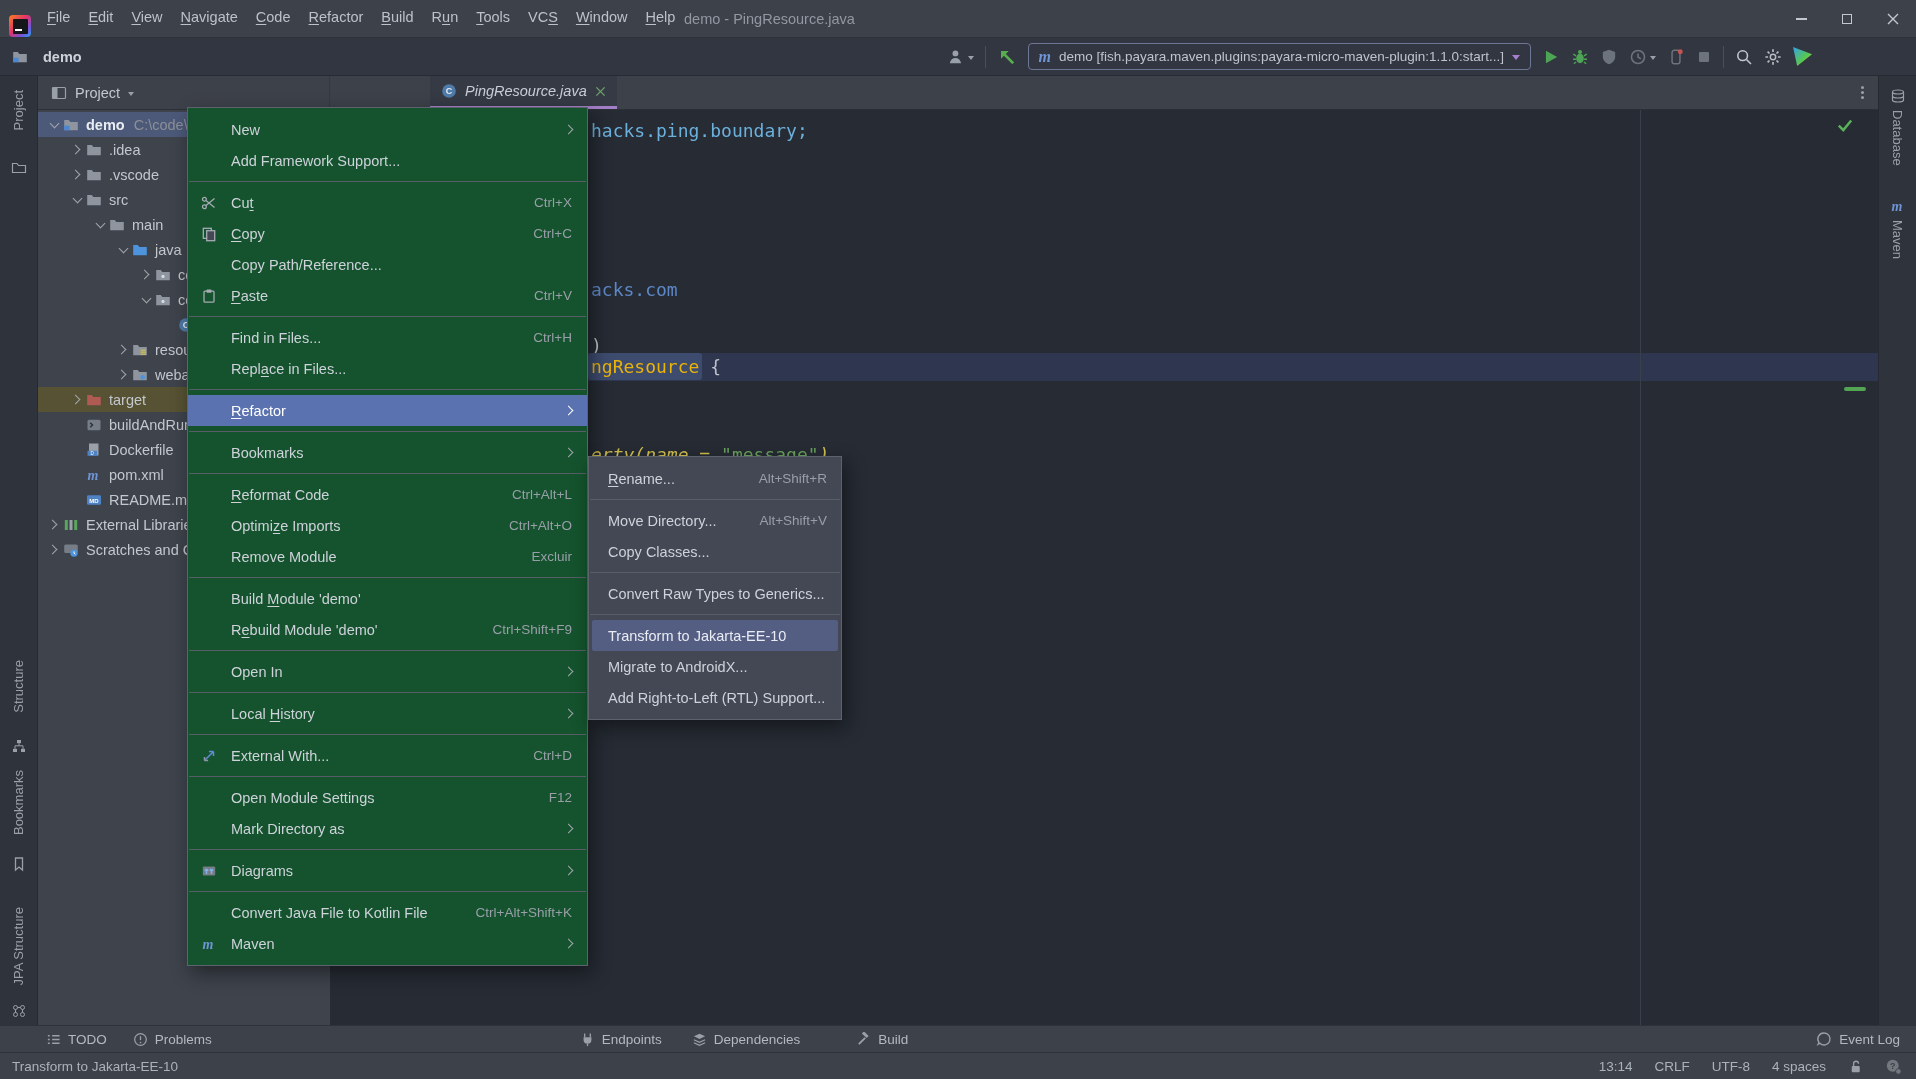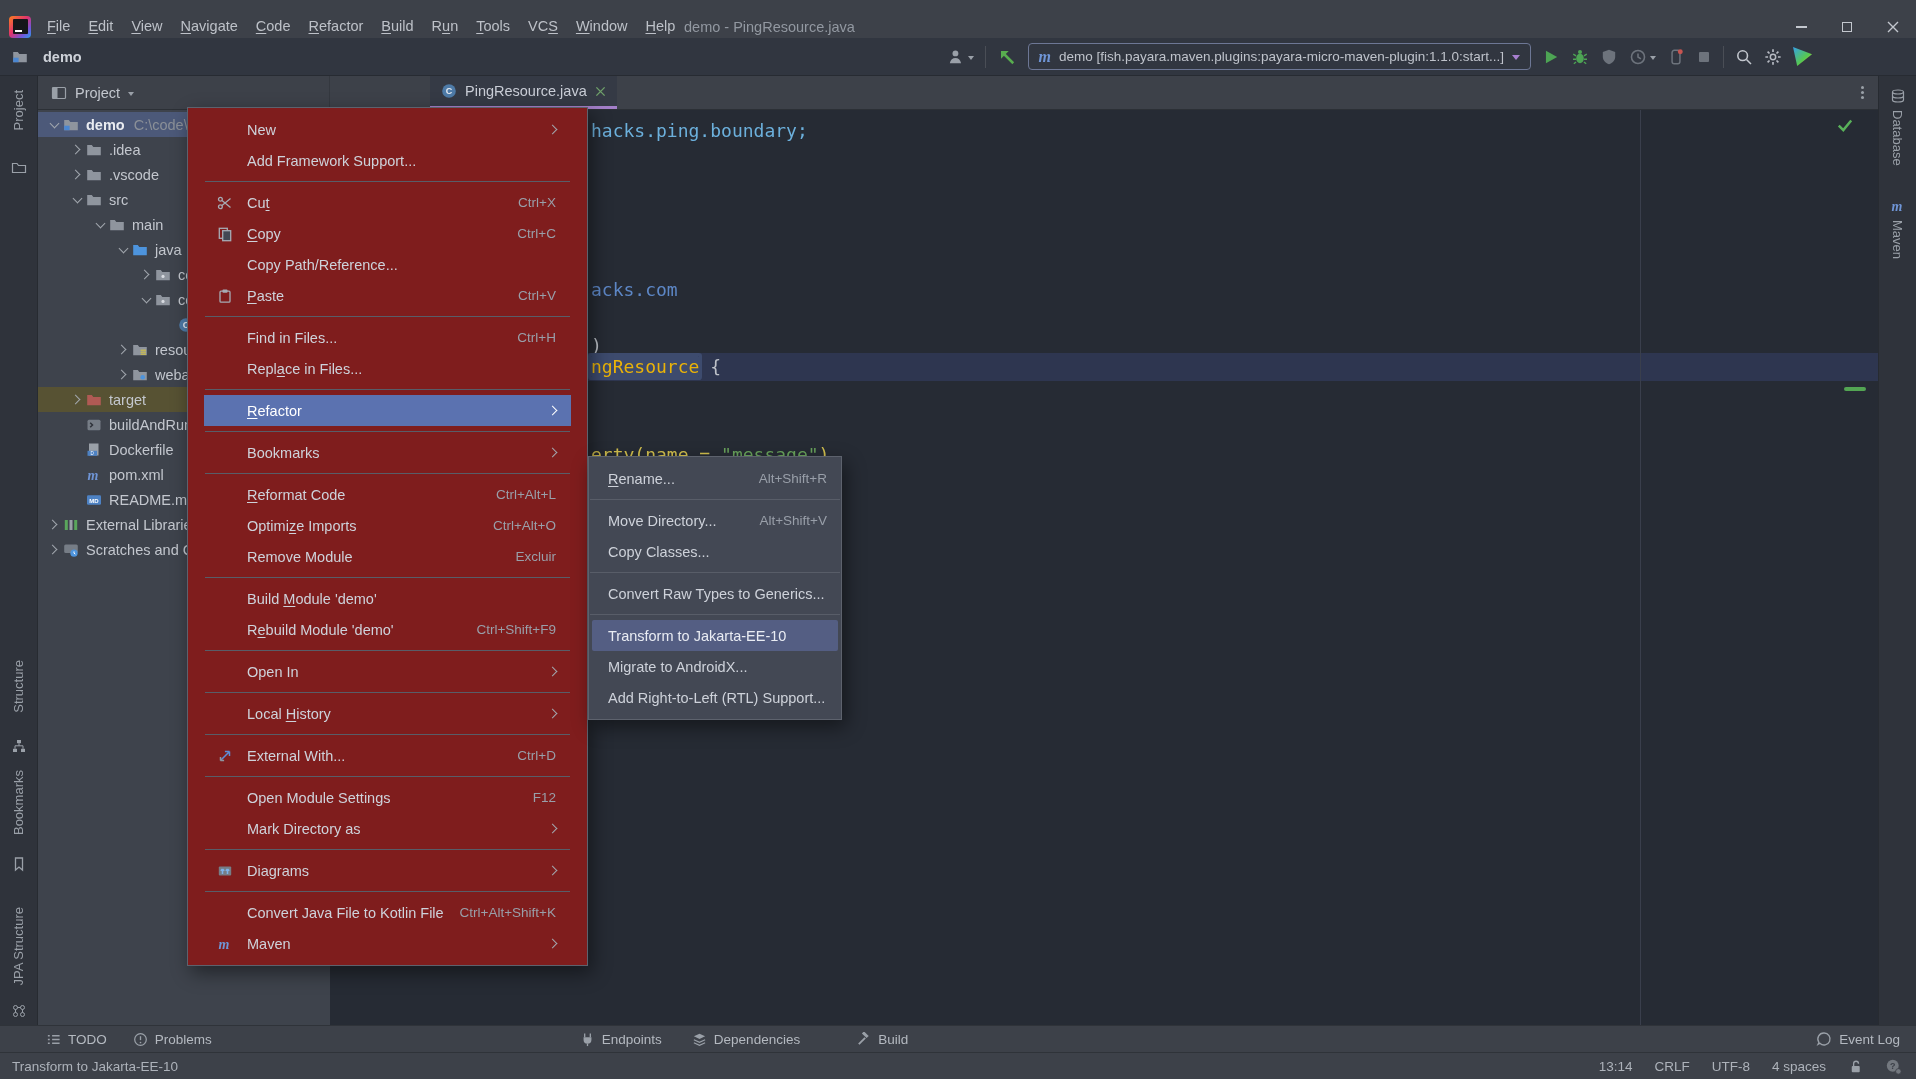--- a/index.html
+++ b/index.html
@@ -3,21 +3,21 @@
 <meta charset="utf-8">
 <style>
 *{box-sizing:border-box}
 html,body{margin:0;padding:0;background:#1d1f23}
 .win{position:relative;width:1916px;height:1079px;background:#3d4149;overflow:hidden;
   font-family:"Liberation Sans",sans-serif;color:#bdc1c8;font-size:14px}
 svg{display:block}
 u{text-decoration:underline;text-underline-offset:2px}
 
 
-.titlebar{position:absolute;top:8px;left:0;right:0;height:38px;background:#3d4149;border-bottom:1px solid #2f333a;display:flex;align-items:center;z-index:6}
+.titlebar{position:absolute;top:0;left:0;right:0;height:38px;background:#3d4149;border-bottom:1px solid #2f333a;display:flex;align-items:flex-end;z-index:6}
 .applogo{width:22px;height:22px;margin:0 7px 0 9px;border-radius:4px;flex:none;position:relative;
   background:linear-gradient(135deg,#fc801d,#e0326e 45%,#7256d8 75%,#2a9df0)}
 .applogo::after{content:"";position:absolute;inset:3.5px;background:#15161a;border-radius:1px}
 .applogo::before{content:"";position:absolute;left:6px;bottom:6px;width:7px;height:2px;background:#fff;z-index:1}
 .mbar{display:flex;height:38px}
 .mbi{padding:0 9px;line-height:37px;color:#bdc1c8;font-size:14.5px;cursor:default}
 .wtitle{position:absolute;left:684px;top:0;line-height:38px;color:#9298a1;font-size:14.5px}
 .wbtns{position:absolute;right:0;top:0;height:38px;display:flex}
 .wb{width:46px;height:38px;display:flex;align-items:center;justify-content:center}
 .ic-min{width:11px;height:1.5px;background:#c3c7ce}
@@ -32,21 +32,21 @@
 .mletter{font-family:"Liberation Serif",serif;font-style:italic;font-weight:bold;font-size:16px;color:#6f95d6;line-height:1}
 .caret{width:0;height:0;border:4px solid transparent;border-top:5px solid #9aa0a8;margin-top:5px}
 .caret.purple{border-top-color:#a87fd0}
 .caret.sm{border-width:3.5px;border-top-width:4.5px}
 .ibtn{display:flex;align-items:center}
 .logo3{width:19px;height:19px;background:linear-gradient(135deg,#35a0e8,#57c84f 60%,#e8d44d);clip-path:polygon(0 0,100% 38%,22% 100%)}
 
 
 .tabrow{position:absolute;top:76px;left:38px;right:38px;height:34px;background:#3d4149;border-bottom:1px solid #2c3036;display:flex;z-index:4}
 .pph{width:292px;flex:none;display:flex;align-items:center;gap:8px;padding-left:13px;border-right:1px solid #34383f;color:#c3c7ce;font-size:14.5px}
-.tab{margin-left:100px;display:flex;align-items:center;gap:8px;padding:0 11px;background:#353a45;border-bottom:3px solid #a47fc9;color:#c9cdd6;font-size:14.5px}
+.tab{margin-left:100px;display:flex;align-items:center;gap:8px;padding:0 11px;background:#353a45;border-bottom:3px solid #a47fc9;font-style:italic;color:#c9cdd6;font-size:14.5px}
 .dots{width:3px;height:3px;border-radius:50%;background:#9aa0a8;box-shadow:0 5px 0 #9aa0a8,0 10px 0 #9aa0a8;margin:-10px 14px 0 auto;align-self:center}
 
 
 .lstripe{position:absolute;left:0;top:76px;bottom:54px;width:38px;background:#2f333b;border-right:1px solid #272b31;z-index:3}
 .rstripe{position:absolute;right:0;top:76px;bottom:54px;width:38px;background:#2f333b;border-left:1px solid #272b31;z-index:3}
 .vlab{position:absolute;left:11px;writing-mode:vertical-rl;color:#9aa0a8;font-size:13px;white-space:nowrap}
 .vlab.up{transform:rotate(180deg)}
 .sico{position:absolute;left:11px}
 
 
@@ -59,28 +59,28 @@
 .ch{width:7px;height:7px;border-right:1.5px solid #a2a7ae;border-bottom:1.5px solid #a2a7ae;transform:rotate(-45deg);margin-left:-3px}
 .ch.d{transform:rotate(45deg);margin:-3px 0 0 0}
 .ticon{width:16px;height:16px;margin-right:7px;flex:none}
 .tlbl.b{font-weight:bold;color:#e9ecf1}
 .tpath{color:#8b9098;margin-left:9px}
 
 
 .editor{position:absolute;left:330px;right:38px;top:110px;bottom:54px;background:#262b34;z-index:0}
 .cline{position:absolute;left:0;right:0;top:243px;height:28px;background:#2e3650}
 .code{position:absolute;left:261px;margin:0;font-family:"DejaVu Sans Mono",monospace;font-size:18px;line-height:28px;white-space:pre}
-.c-blue{color:#6cb0dc}.c-link{color:#5d87c6}.c-plain{color:#bdc1c8}.c-yellow{color:#d3c04e}.c-green{color:#69a35c}.it{}
+.c-blue{color:#6cb0dc}.c-link{color:#5d87c6}.c-plain{color:#bdc1c8}.c-yellow{color:#d3c04e}.c-green{color:#69a35c}.it{font-style:italic}
 .tok{color:#eab308;background:#3d4b6e;box-shadow:0 0 0 3px #3d4b6e;border-radius:1px}
 .guide{position:absolute;left:1310px;top:0;bottom:0;width:1px;background:#3a3f4c}
 .okc{position:absolute;left:1506px;top:6px}
 .gdash{position:absolute;left:1514px;top:277px;width:22px;height:4px;background:#53a553;border-radius:2px}
 
 
-.menu{position:absolute;left:187px;top:107px;width:401px;background:#7f1d1d;border:1px solid #5d626d;box-shadow:4px 7px 18px rgba(0,0,0,.45);padding:6px 16px;z-index:20;font-size:14.5px;color:#ced2da}
+.menu{position:absolute;left:187px;top:107px;width:401px;background:#14532d;border:1px solid #5d626d;box-shadow:4px 7px 18px rgba(0,0,0,.45);padding:6px 0;z-index:20;font-size:14.5px;color:#ced2da}
 .mi{height:31px;display:flex;align-items:center;padding:0 15px 0 13px;cursor:default}
 .mi.hl{background:#5b72b0;color:#fff}
 .mic{width:30px;flex:none;display:flex;align-items:center}
 .ml{flex:none}
 .ms{margin-left:auto;color:#999fa9;font-size:13.5px}
 .marr{margin-left:auto;width:7px;height:7px;border-right:1.5px solid #a2a7ae;border-top:1.5px solid #a2a7ae;transform:rotate(45deg)}
 .mi.hl .marr{border-color:#fff}
 .msep{height:1px;background:#585d68;margin:5px 1px}
 .submenu{position:absolute;left:588px;top:456px;width:254px;background:#434854;border:1px solid #5d626d;box-shadow:4px 7px 18px rgba(0,0,0,.45);padding:6px 0;z-index:21;font-size:14.5px;color:#ced2da}
 .smi{height:31px;display:flex;align-items:center;padding:0 14px 0 19px}

